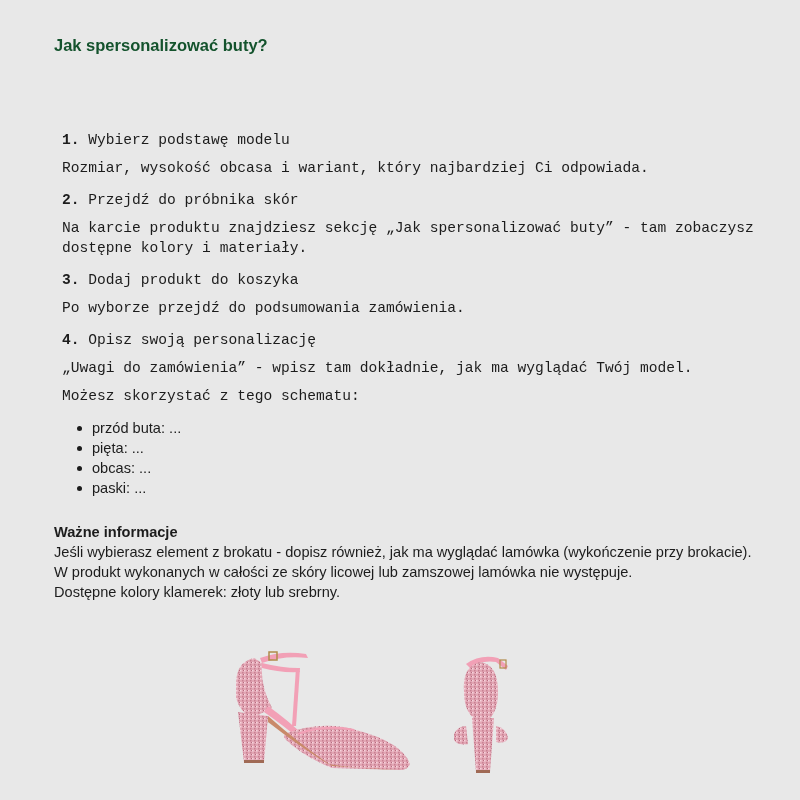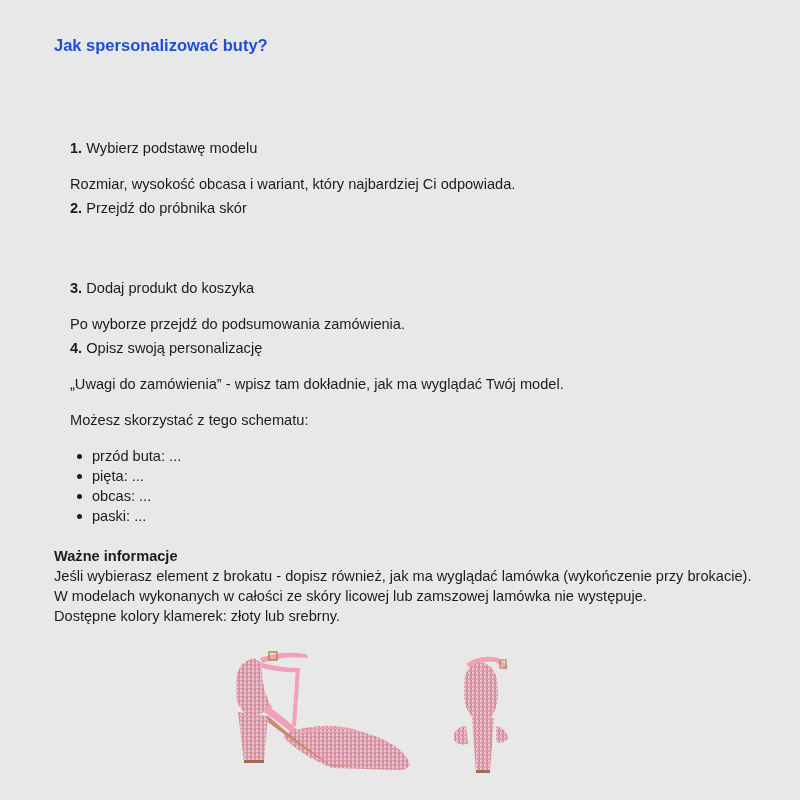--- a/index.html
+++ b/index.html
@@ -21,34 +21,34 @@
       top: 34px;
       width: 720px;
       font-size: 14.6px;
       line-height: 20px;
     }
     .title {
       font-size: 16.5px;
       font-weight: bold;
       margin: 0;
       line-height: 22px;
-      color: #1d4ed8;
+      color: #14532d;
     }
     .intro {
       margin: 0;
       position: absolute;
       top: 48px;
       left: 0;
     }
     .step {
       position: absolute;
       left: 0;
       width: 720px;
     }
-    .step p { margin: 16px; }
+    .step p { margin: 8px; font-family: Liberation Mono, monospace; }
     .num { font-weight: bold; }
     ul.schema {
       margin: 12px;
       padding-left: 26px;
       list-style: none;
     }
     ul.schema li {
       position: relative;
     }
     ul.schema li::before {
@@ -57,21 +57,21 @@
       left: -15px;
       top: 8px;
       width: 5px;
       height: 5px;
       border-radius: 50%;
       background: #1c1c1c;
     }
     .important {
       position: absolute;
       left: 0;
-      top: 512px;
+      top: 488px;
       width: 720px;
     }
     .important p { margin: 0; }
     .important .head { font-weight: bold; }
     .images {
       position: absolute;
       top: 640px;
       left: 0;
       width: 800px;
       height: 160px;
@@ -98,20 +98,21 @@
   <h1 class="title">Jak spersonalizować buty?</h1>
 
 
   <div class="step" style="top:88px;">
     <p><span class="num">1.</span><span> Wybierz podstawę modelu</span></p>
     <p>Rozmiar, wysokość obcasa i wariant, który najbardziej Ci odpowiada.</p>
   </div>
 
   <div class="step" style="top:148px;">
     <p><span class="num">2.</span><span> Przejdź do próbnika skór</span></p>
+    <p>Na karcie produktu znajdziesz sekcję „Jak spersonalizować buty” - tam zobaczysz dostępne kolory i materiały.</p>
   </div>
 
   <div class="step" style="top:228px;">
     <p><span class="num">3.</span><span> Dodaj produkt do koszyka</span></p>
     <p>Po wyborze przejdź do podsumowania zamówienia.</p>
   </div>
 
   <div class="step" style="top:288px;">
     <p><span class="num">4.</span><span> Opisz swoją personalizację</span></p>
     <p>„Uwagi do zamówienia” -  wpisz tam dokładnie, jak ma wyglądać Twój model.</p>
@@ -120,21 +121,21 @@
       <li>przód buta: ...</li>
       <li>pięta: ...</li>
       <li>obcas: ...</li>
       <li>paski: ...</li>
     </ul>
   </div>
 
   <div class="important">
     <p class="head">Ważne informacje</p>
     <p>Jeśli wybierasz element z brokatu - dopisz również, jak ma wyglądać lamówka (wykończenie przy brokacie).</p>
-    <p>W modelach wykonanych w całości ze skóry licowej lub zamszowej lamówka nie występuje.</p>
+    <p>W produkt wykonanych w całości ze skóry licowej lub zamszowej lamówka nie występuje.</p>
     <p>Dostępne kolory klamerek: złoty lub srebrny.</p>
   </div>
 </div>
 
 <div class="images">
   <svg class="shoe-side" viewBox="0 0 182 128" xmlns="http://www.w3.org/2000/svg">
     <defs>
       <pattern id="glit" width="4" height="4" patternUnits="userSpaceOnUse">
         <rect width="4" height="4" fill="#e2a6b4"></rect>
         <rect x="0" y="0" width="1.5" height="1.5" fill="#f7d3dc"></rect>

